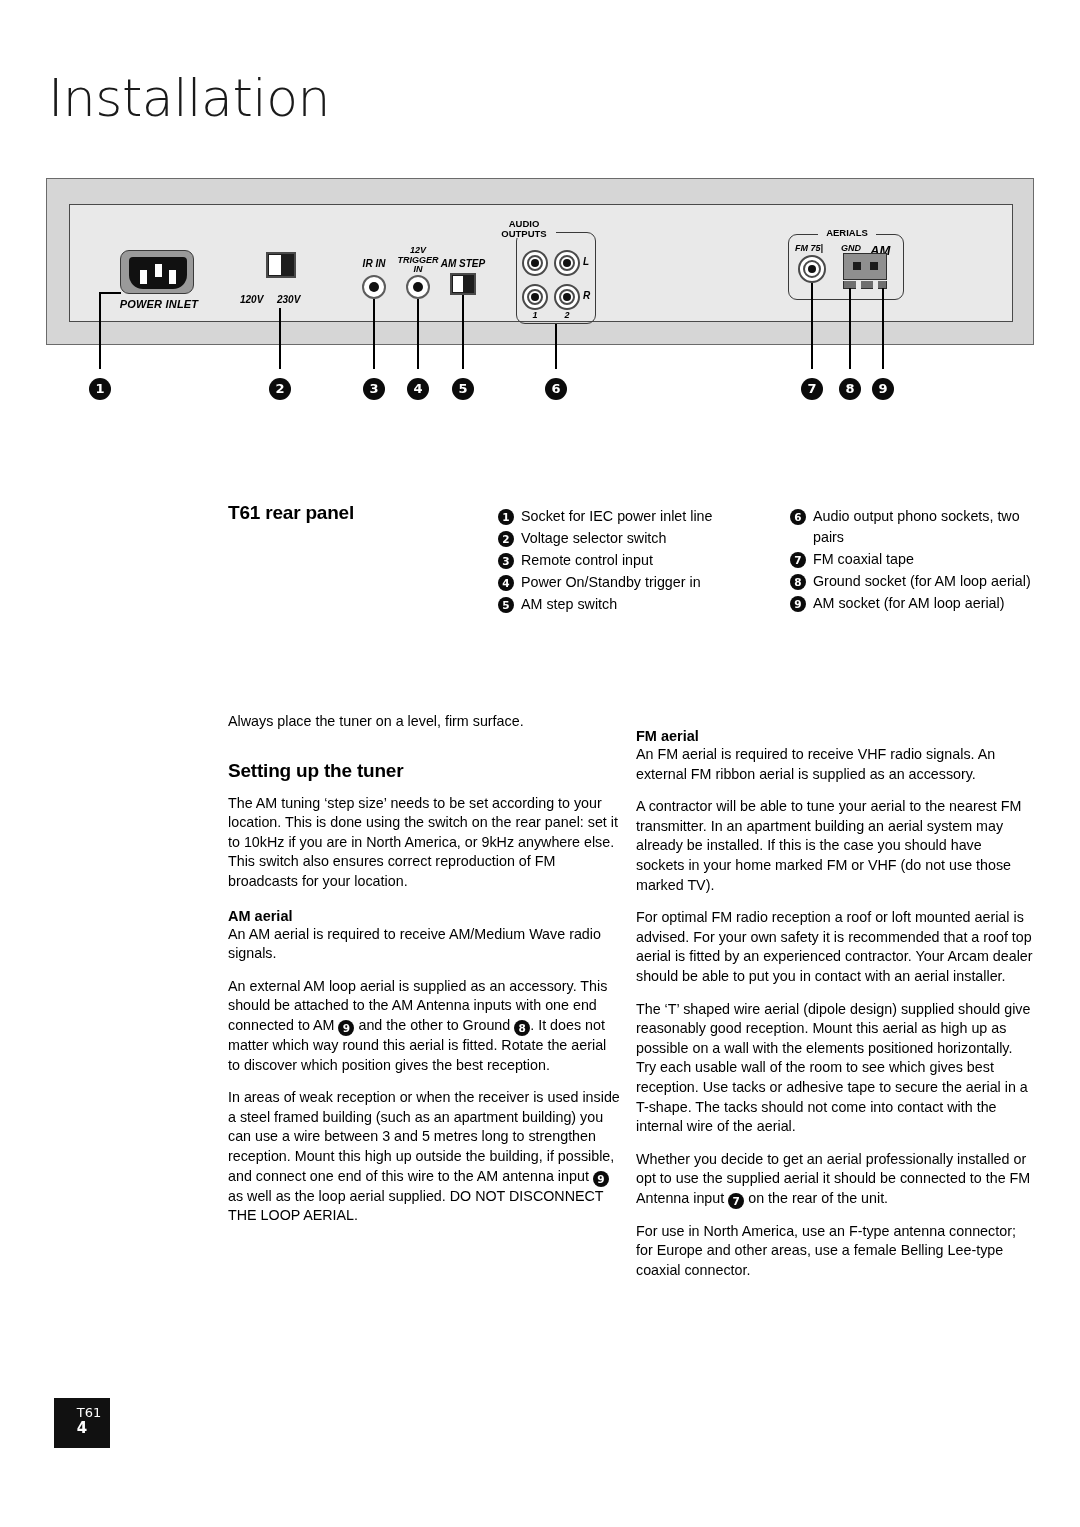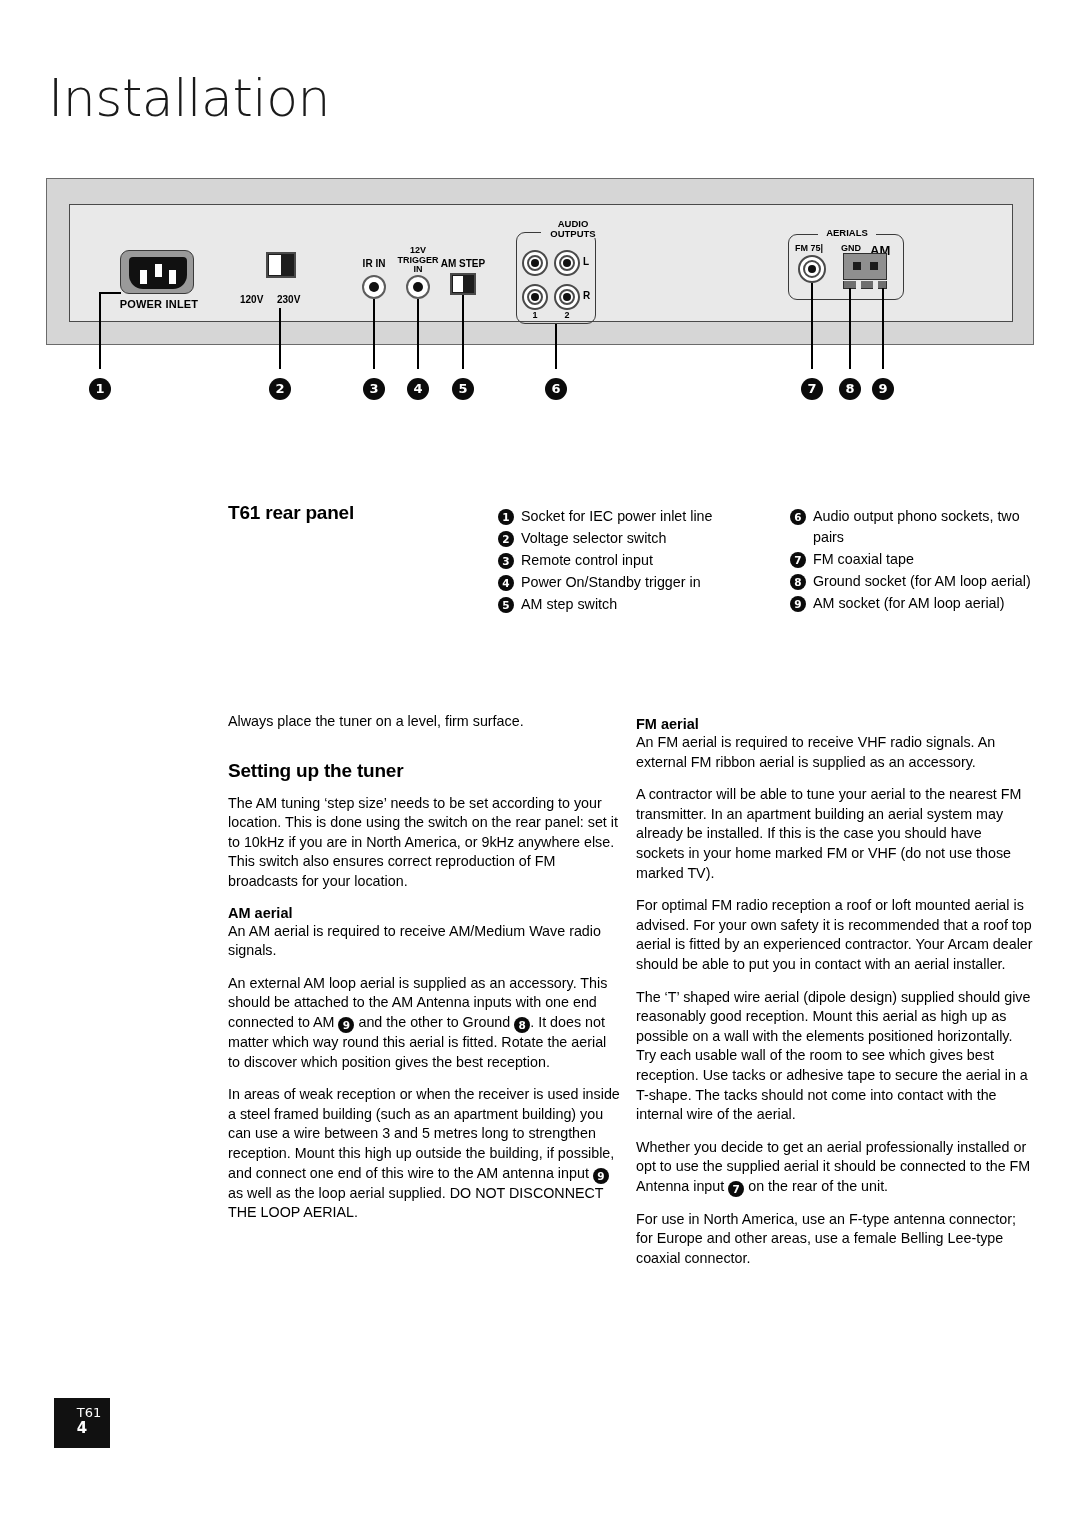--- a/index.html
+++ b/index.html
@@ -36,21 +36,21 @@
   }
   .panel-inner {
     position: absolute;
     left: 22px; top: 25px;
     width: 944px; height: 118px;
     background: #e9e9e9;
     border: 1px solid #4a4a4a;
   }
 
   
-  .abs { position: absolute; }
+  .abs { position: absolute; font-style: italic; }
 
   
   .iec-body {
     left: 120px; top: 250px;
     width: 74px; height: 44px;
     background: #9a9a9a;
     border: 1.5px solid #3a3a3a;
     border-radius: 9px;
   }
   .iec-socket {
@@ -150,21 +150,21 @@
   .group-caption {
     position: absolute;
     background: #e9e9e9;
     text-align: center;
     font-size: 9.5px;
     font-weight: bold;
     line-height: 9.5px;
     padding: 0 3px;
   }
   .audio-caption {
-    left: 541px; top: 219px;
+    left: 492px; top: 219px;
     width: 64px;
   }
   .rca {
     width: 26px; height: 26px;
     border-radius: 50%;
     background: #ffffff;
     border: 2px solid #4a4a4a;
   }
   .rca .ring {
     position: absolute;
@@ -289,21 +289,21 @@
 
   h2.sec {
     font-size: 19px;
     font-weight: bold;
     margin: 0 0 12px 0;
     letter-spacing: -0.2px;
   }
   h3.sub {
     font-size: 14.5px;
     font-weight: bold;
-    margin: 4px 0 1px 0;
+    margin: 16px 0 1px 0;
   }
   p.body {
     font-size: 14.3px;
     line-height: 19.6px;
     margin: 0 0 13px 0;
   }
   p.body:last-child { margin-bottom: 0; }
 
   
   .legend-list { list-style: none; margin: 0; padding: 0; }

